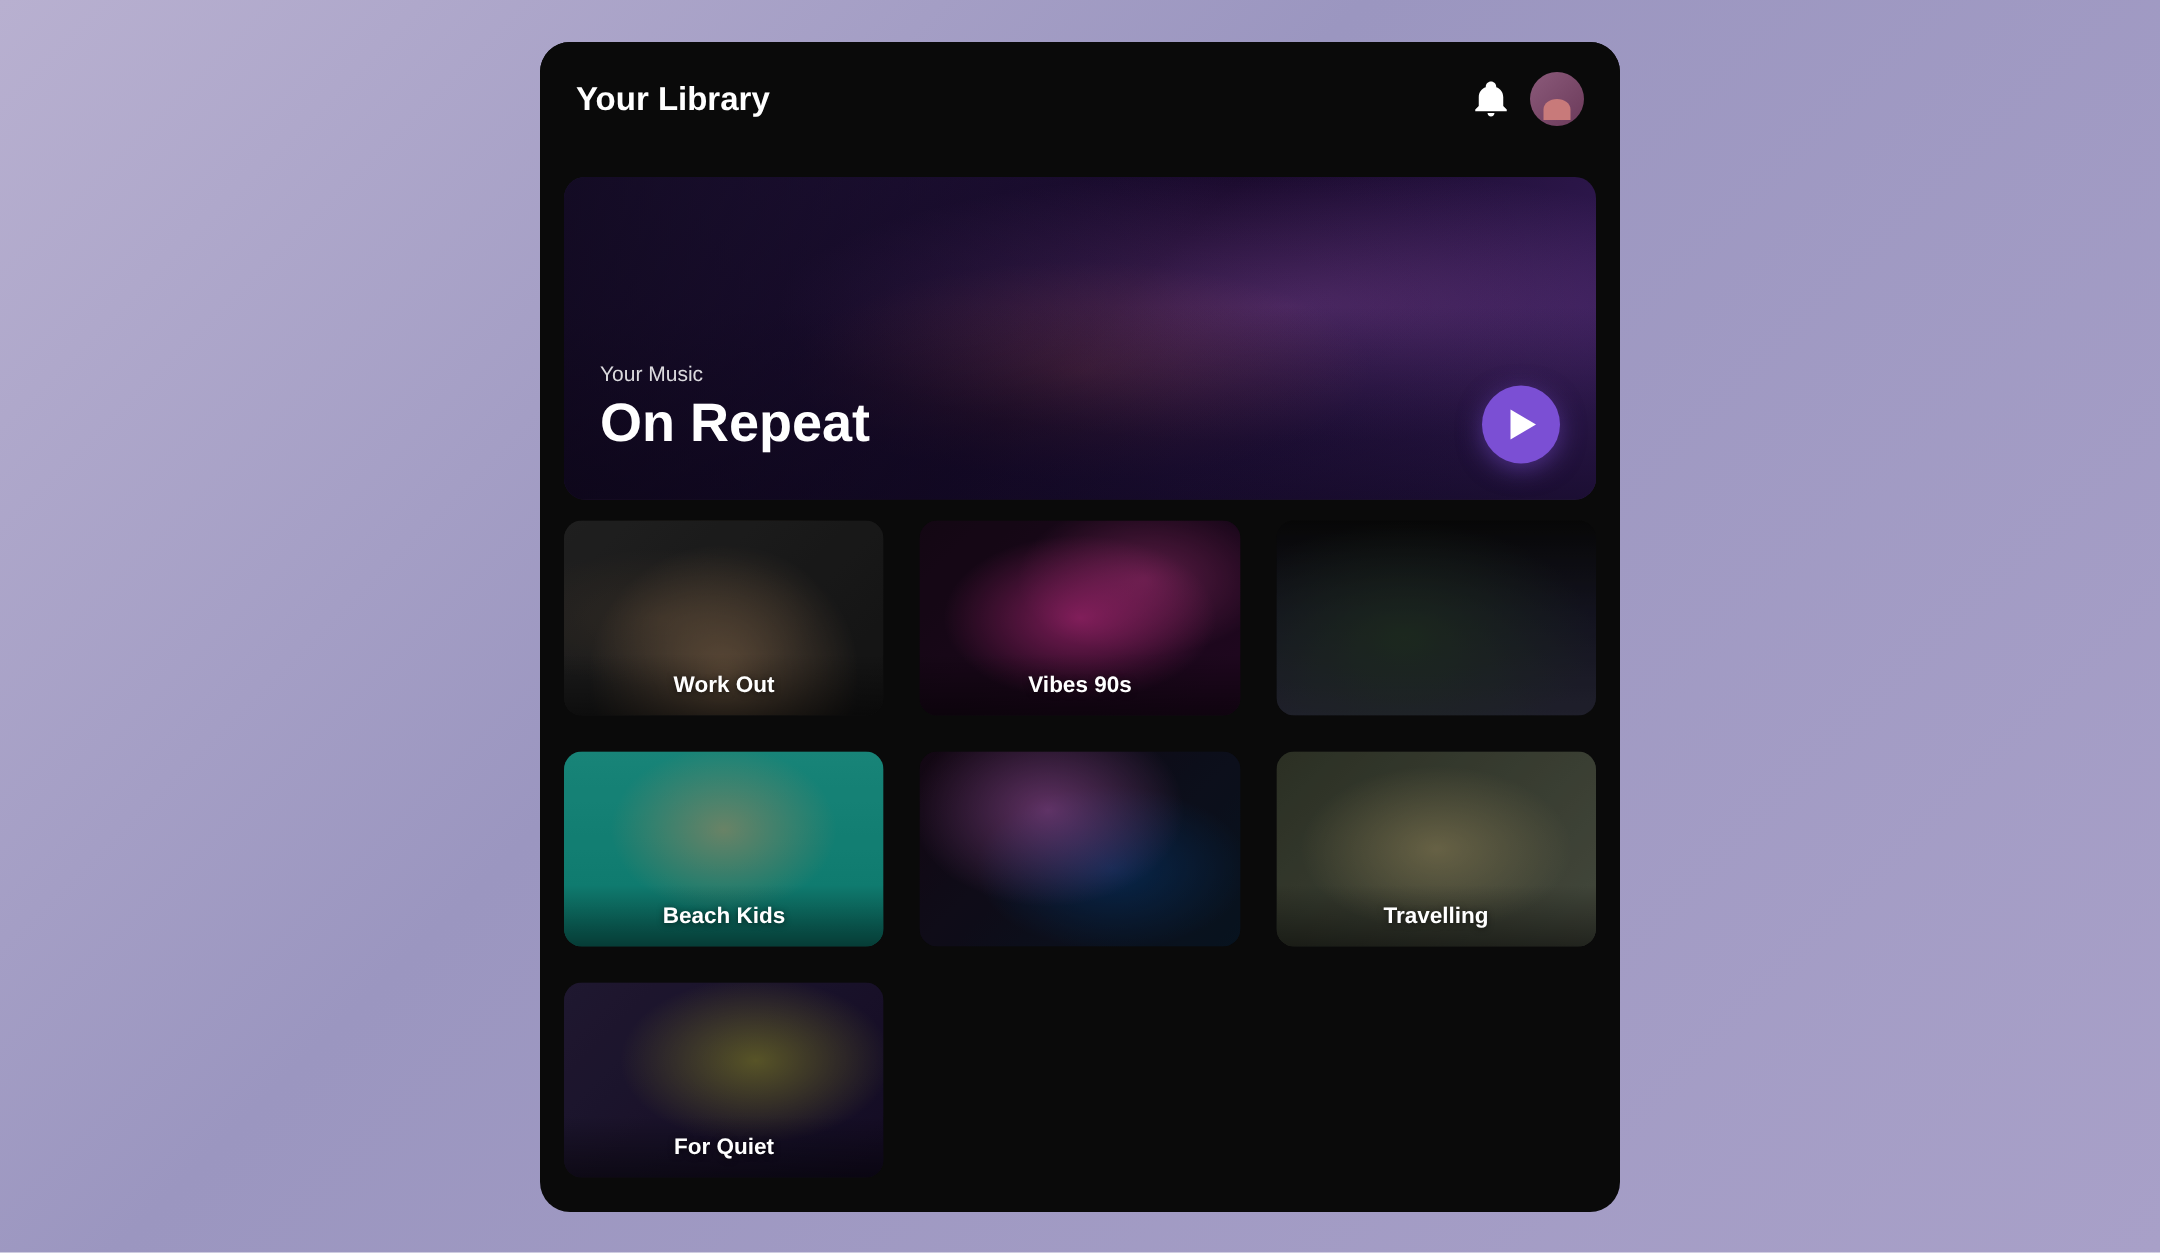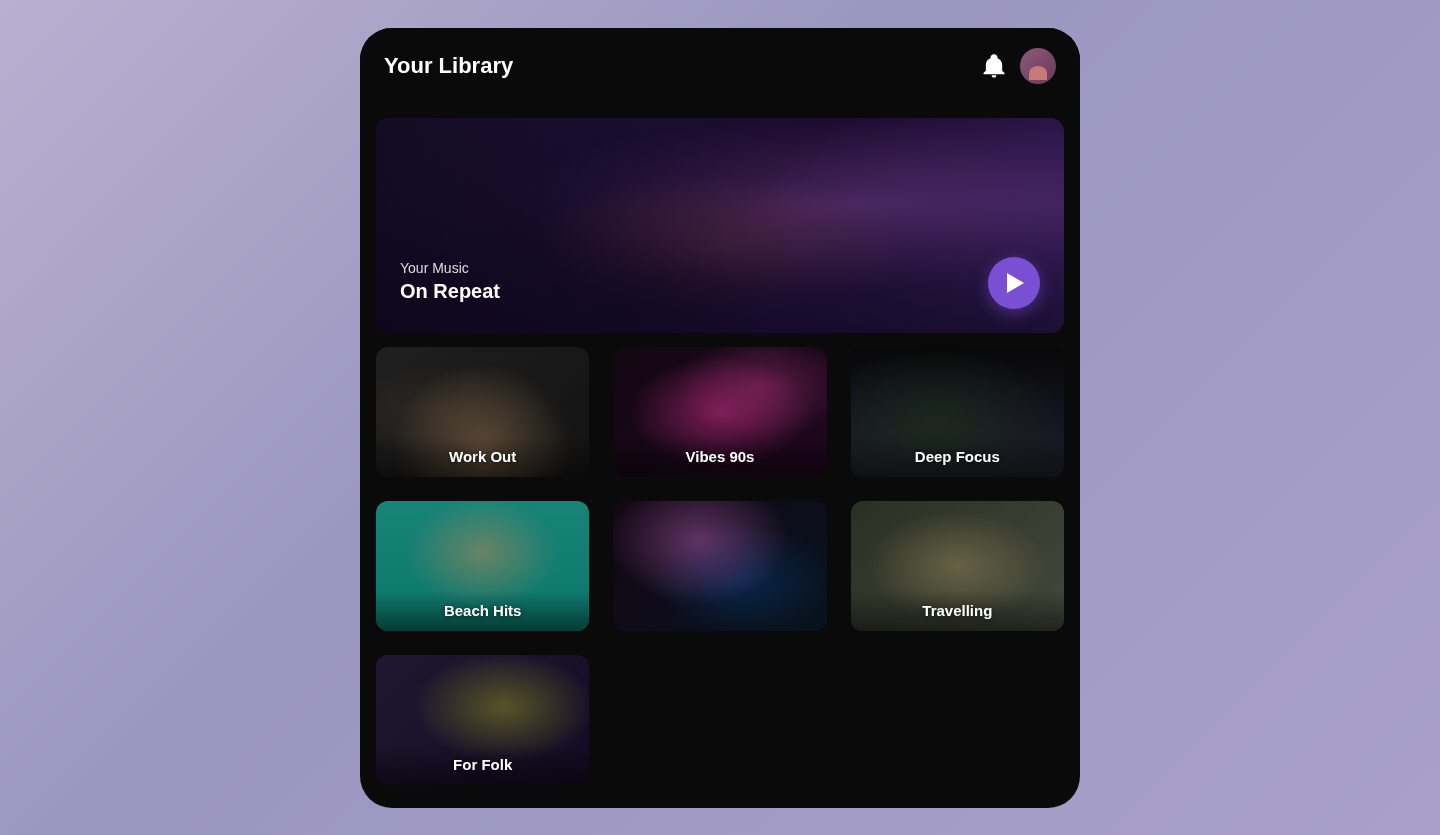--- a/index.html
+++ b/index.html
@@ -11,21 +11,21 @@
       display: flex;
       align-items: center;
       justify-content: center;
       font-family: 'Segoe UI', Arial, sans-serif;
     }
 
     .app-container {
       width: 720px;
       height: 780px;
       background: #0a0a0a;
-      border-radius: 32px;
+      border-radius: 20px;
       overflow: hidden;
       display: flex;
       flex-direction: column;
     }
 
     
     .header {
       display: flex;
       align-items: center;
       justify-content: space-between;
@@ -132,21 +132,21 @@
 
     .hero-subtitle {
       color: rgba(255,255,255,0.85);
       font-size: 14px;
       font-weight: 400;
       margin-bottom: 4px;
     }
 
     .hero-title {
       color: #ffffff;
-      font-size: 20px;
+      font-size: 36px;
       font-weight: 800;
     }
 
     .play-btn {
       position: absolute;
       right: 24px;
       bottom: 24px;
       width: 52px;
       height: 52px;
       border-radius: 50%;
@@ -349,45 +349,44 @@
       <div class="grid-item">
         <div class="grid-item-bg bg-techno"></div>
         <div class="grid-item-overlay"></div>
         <div class="grid-item-label">Vibes 90s</div>
       </div>
 
 
       <div class="grid-item">
         <div class="grid-item-bg bg-deepfocus"></div>
         <div class="grid-item-overlay"></div>
-        <div class="grid-item-label">Deep Focus</div>
       </div>
 
       <div class="grid-item">
         <div class="grid-item-bg bg-beach"></div>
         <div class="grid-item-overlay"></div>
-        <div class="grid-item-label">Beach Hits</div>
+        <div class="grid-item-label">Beach Kids</div>
       </div>
 
       <div class="grid-item">
         <div class="grid-item-bg bg-pophits"></div>
         <div class="grid-item-overlay"></div>
       </div>
 
 
       <div class="grid-item">
         <div class="grid-item-bg bg-travelling"></div>
         <div class="grid-item-overlay"></div>
         <div class="grid-item-label">Travelling</div>
       </div>
 
       <div class="grid-item">
         <div class="grid-item-bg bg-forkids"></div>
         <div class="grid-item-overlay"></div>
-        <div class="grid-item-label">For Folk</div>
+        <div class="grid-item-label">For Quiet</div>
       </div>
 
     </div>
 
     <div class="grid-bottom-spacer"></div>
   </div>
 
 </div>
 
 </body></html>

